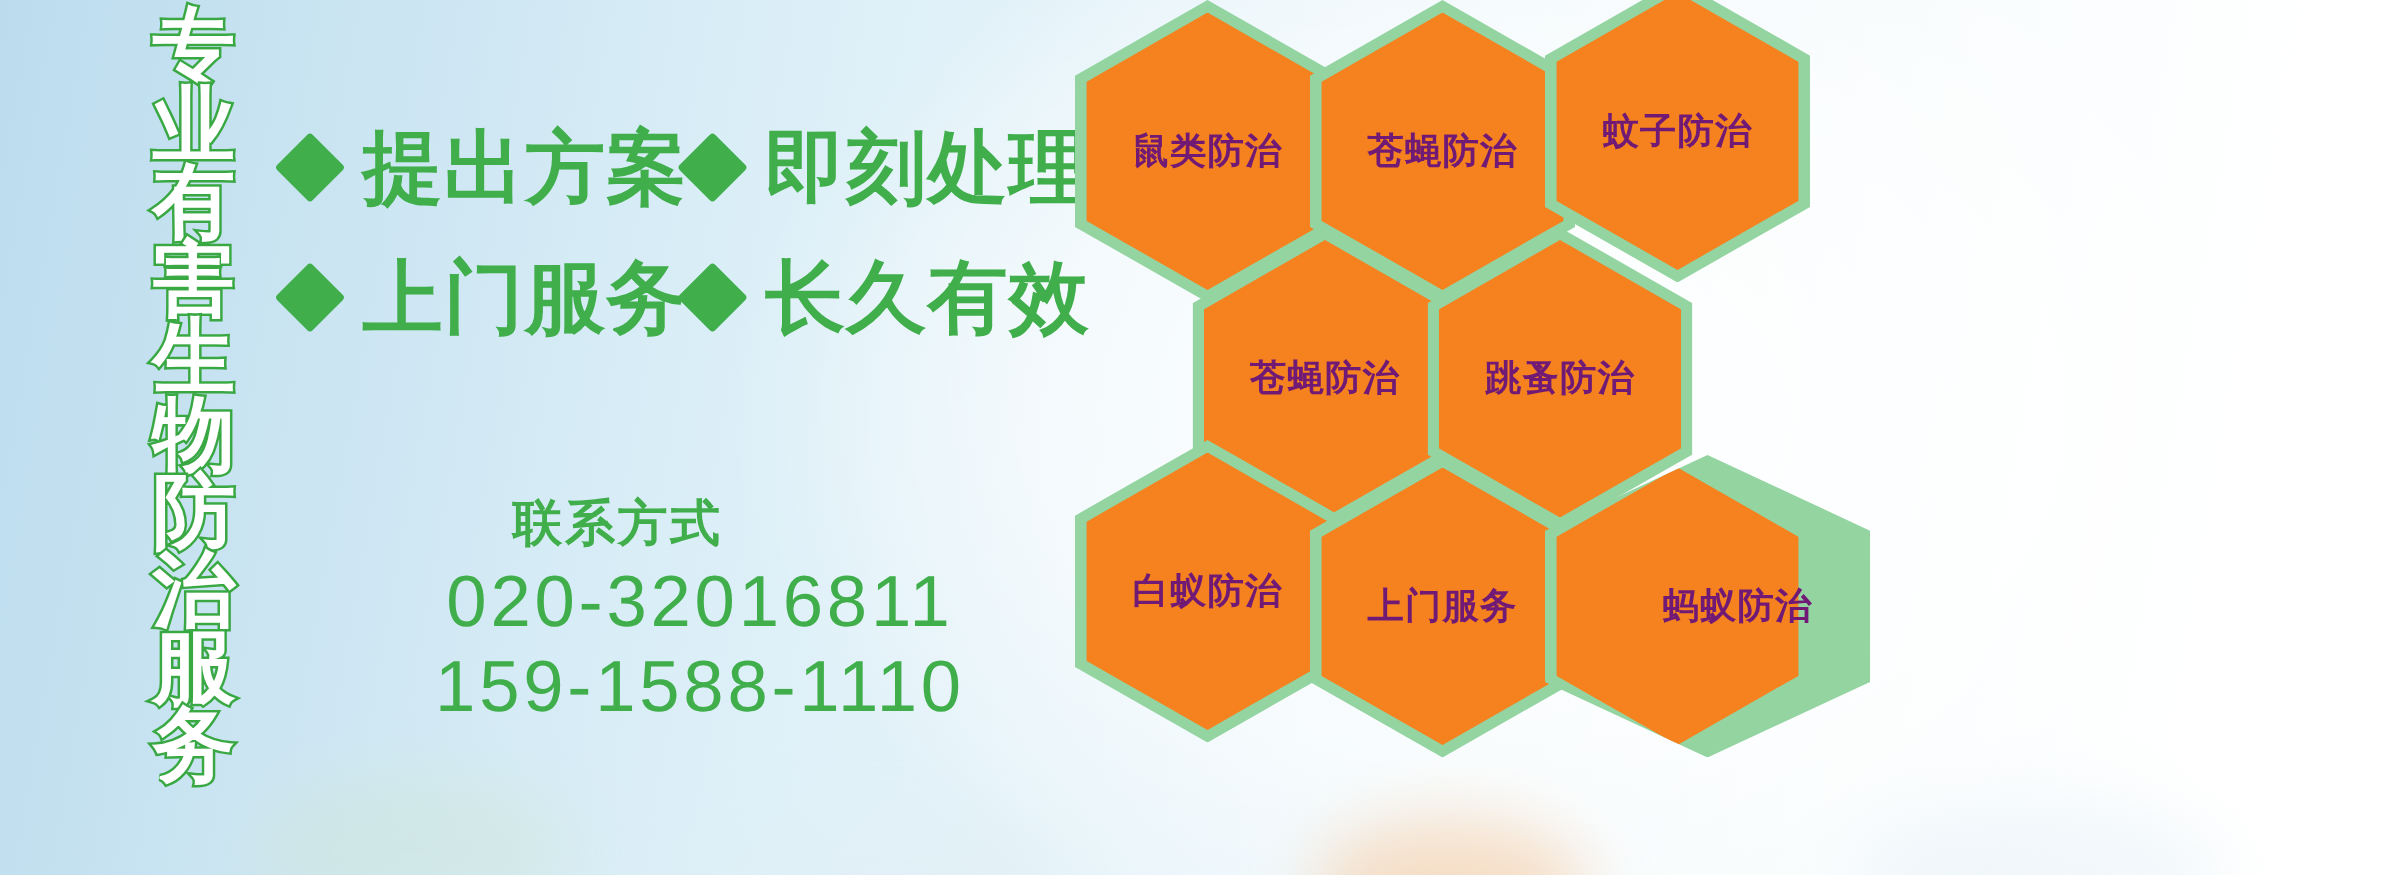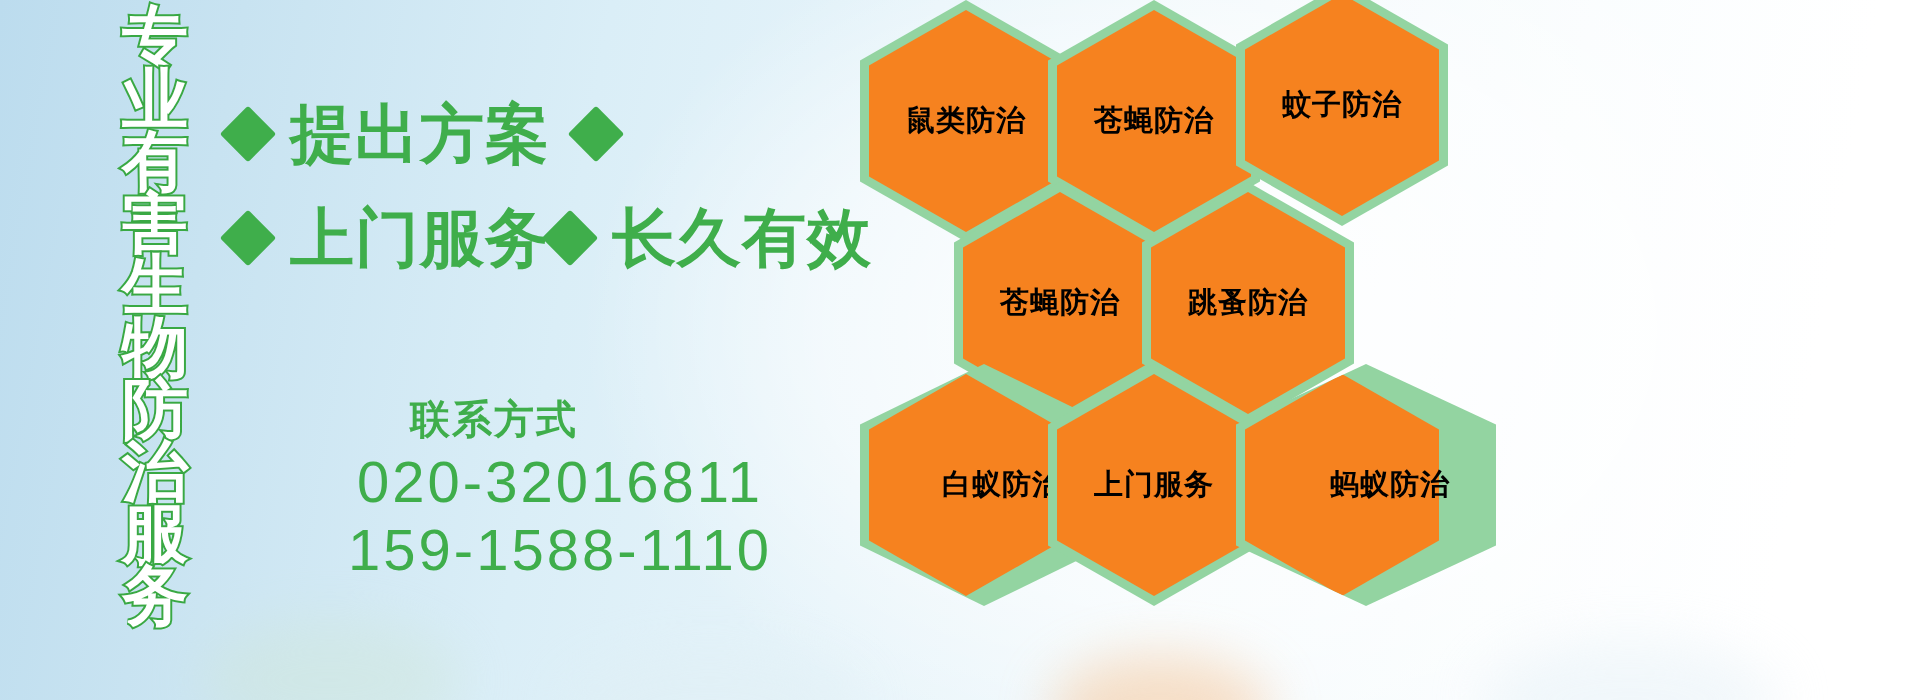--- a/index.html
+++ b/index.html
@@ -69,21 +69,21 @@
     -webkit-clip-path:polygon(50% 0%,100% 25%,100% 75%,50% 100%,0% 75%,0% 25%);
     clip-path:polygon(50% 0%,100% 25%,100% 75%,50% 100%,0% 75%,0% 25%);
   }
   .hex .inner{
     position:absolute;left:9px;top:10px;width:194px;height:222px;
     background:#f6821f;
     -webkit-clip-path:polygon(50% 0%,100% 25%,100% 75%,50% 100%,0% 75%,0% 25%);
     clip-path:polygon(50% 0%,100% 25%,100% 75%,50% 100%,0% 75%,0% 25%);
   }
   .hex .hex-label{
-    position:relative;z-index:2;color:#000000;font-size:29px;font-weight:bold;
+    position:relative;z-index:2;color:#701a75;font-size:29px;font-weight:bold;
     letter-spacing:1px;white-space:nowrap;
   }
 </style>
 </head>
 <body>
 
 <div id="stage">
 
   <div class="blob b1"></div>
   <div class="blob b2"></div>
@@ -106,20 +106,21 @@
   <div id="feature-block">
 
     <div class="feature-row">
       <div class="feature-item">
         <span class="diamond"></span>
         <span class="feature-text">提出方案</span>
       </div>
       <div class="gap"></div>
       <div class="feature-item">
         <span class="diamond"></span>
+        <span class="feature-text">即刻处理</span>
       </div>
     </div>
 
     <div class="feature-row">
       <div class="feature-item">
         <span class="diamond"></span>
         <span class="feature-text">上门服务</span>
       </div>
       <div class="gap"></div>
       <div class="feature-item">
@@ -153,21 +154,21 @@
 
     <div class="hex" style="left:102px;top:198px;">
       <div class="inner"></div>
       <span class="hex-label">苍蝇防治</span>
     </div>
     <div class="hex" style="left:290px;top:198px;">
       <div class="inner"></div>
       <span class="hex-label">跳蚤防治</span>
     </div>
 
-    <div class="hex" style="left:8px;top:380px;padding-left:36px;">
+    <div class="hex" style="left:8px;top:368px;">
       <div class="inner"></div>
       <span class="hex-label">白蚁防治</span>
     </div>
     <div class="hex" style="left:196px;top:380px;">
       <div class="inner"></div>
       <span class="hex-label">上门服务</span>
     </div>
     <div class="hex" style="left:384px;top:380px;padding-left:48px;">
       <div class="inner"></div>
       <span class="hex-label">蚂蚁防治</span>

